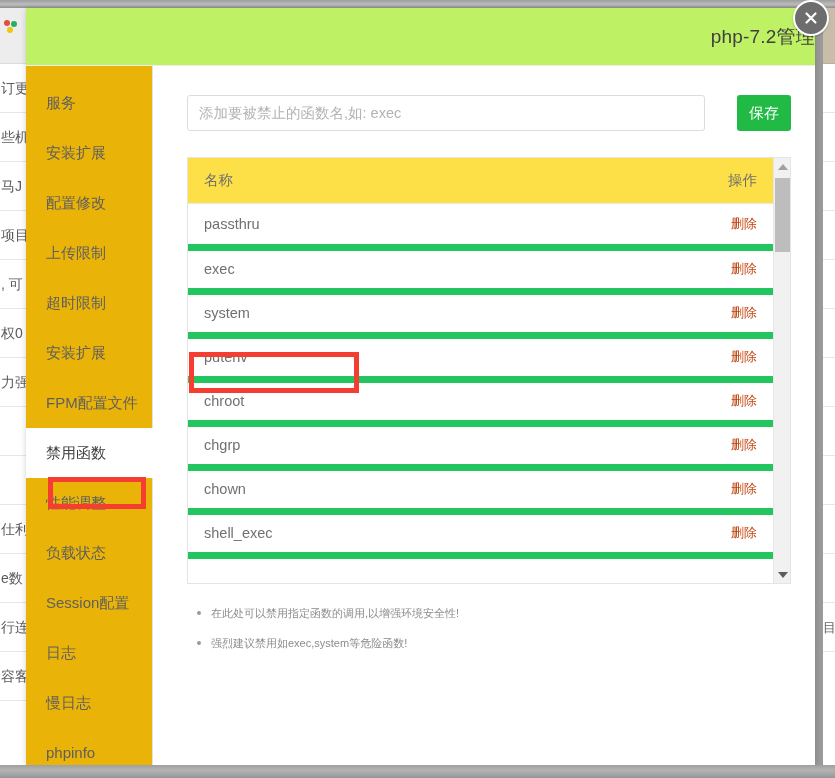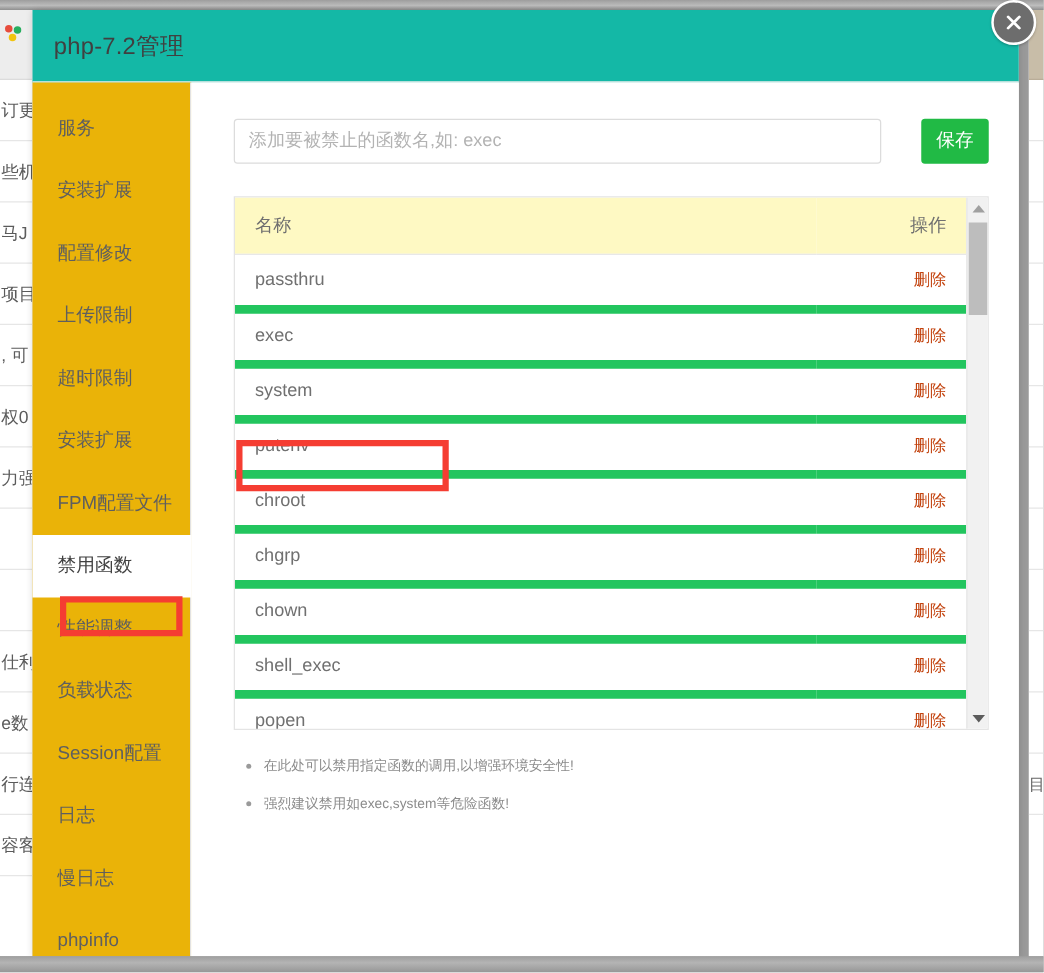--- a/index.html
+++ b/index.html
@@ -78,25 +78,26 @@
   
   #modal {
     position: absolute;
     left: 26px; top: 8px;
     width: 789px; height: 757px;
     background: #ffffff;
     box-shadow: 0 1px 6px rgba(0,0,0,0.18);
   }
   #modal-header {
     height: 58px;
-    background: #14b8a6;
+    background: #bef264;
     border-bottom: 1px solid #ededed;
     display: flex;
     align-items: center;
     padding-left: 17px;
+    justify-content: flex-end;
   }
   #modal-title {
     font-size: 19px;
     color: #404040;
     font-weight: 400;
     letter-spacing: 0.2px;
   }
   #close-btn {
     position: absolute;
     right: -14px; top: -8px;
@@ -213,21 +214,21 @@
   #table-inner {
     flex: 1;
     overflow: hidden;
   }
   table.fn-table {
     width: 100%;
     border-collapse: collapse;
     table-layout: fixed;
   }
   table.fn-table th {
-    background: #fef9c3;
+    background: #fde047;
     font-weight: 400;
     font-size: 14.5px;
     color: #6f6f6f;
     text-align: left;
     height: 45px;
     padding: 0 16px;
     border-bottom: 1px solid #e8e8e8;
   }
   table.fn-table th.col-op,
   table.fn-table td.col-op {
@@ -421,24 +422,20 @@
                   <td class="col-op"><a class="del-link">删除</a></td>
                 </tr>
                 <tr>
                   <td>chown</td>
                   <td class="col-op"><a class="del-link">删除</a></td>
                 </tr>
                 <tr>
                   <td>shell_exec</td>
                   <td class="col-op"><a class="del-link">删除</a></td>
                 </tr>
-                <tr>
-                  <td>popen</td>
-                  <td class="col-op"><a class="del-link">删除</a></td>
-                </tr>
               </tbody>
             </table>
           </div>
 
           <div id="tbl-scrollbar">
             <div class="sb-arrow up">
                 <span class="tri up"></span>
               </div>
             <div id="sb-thumb"></div>
             <div class="sb-arrow down">

